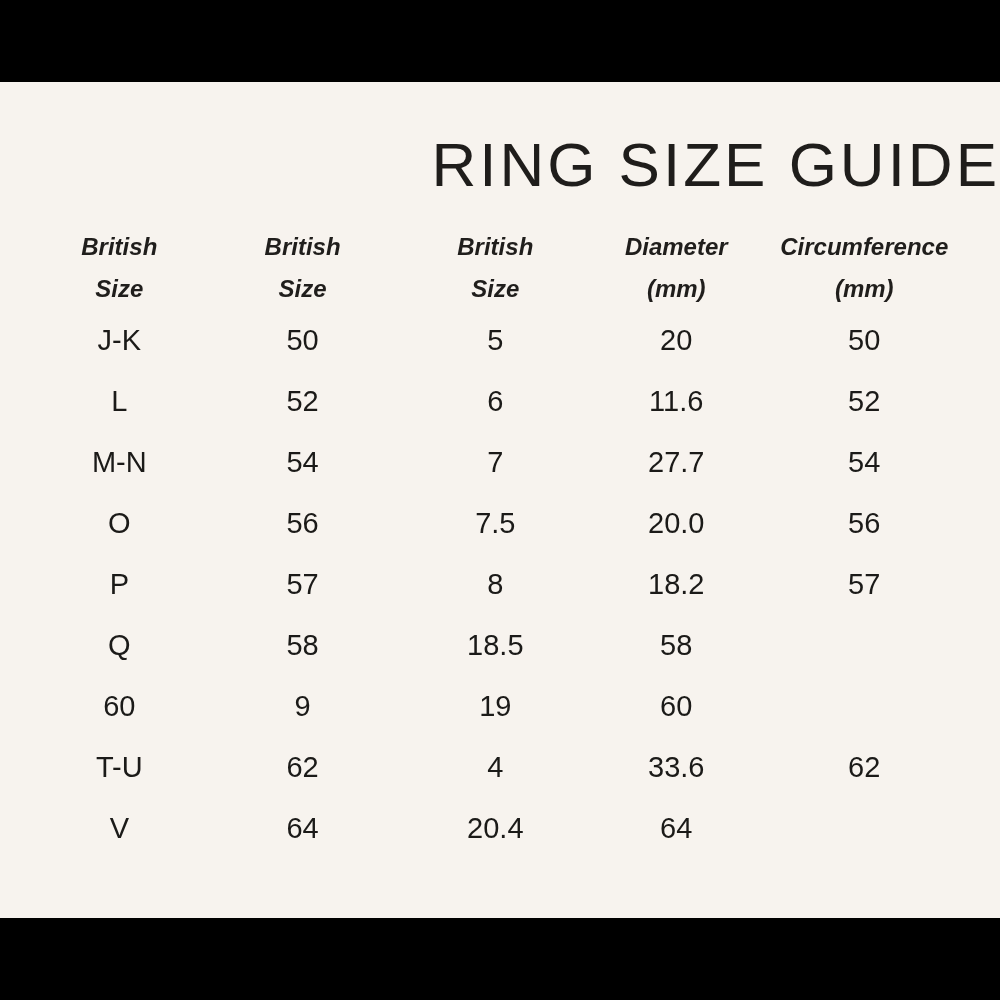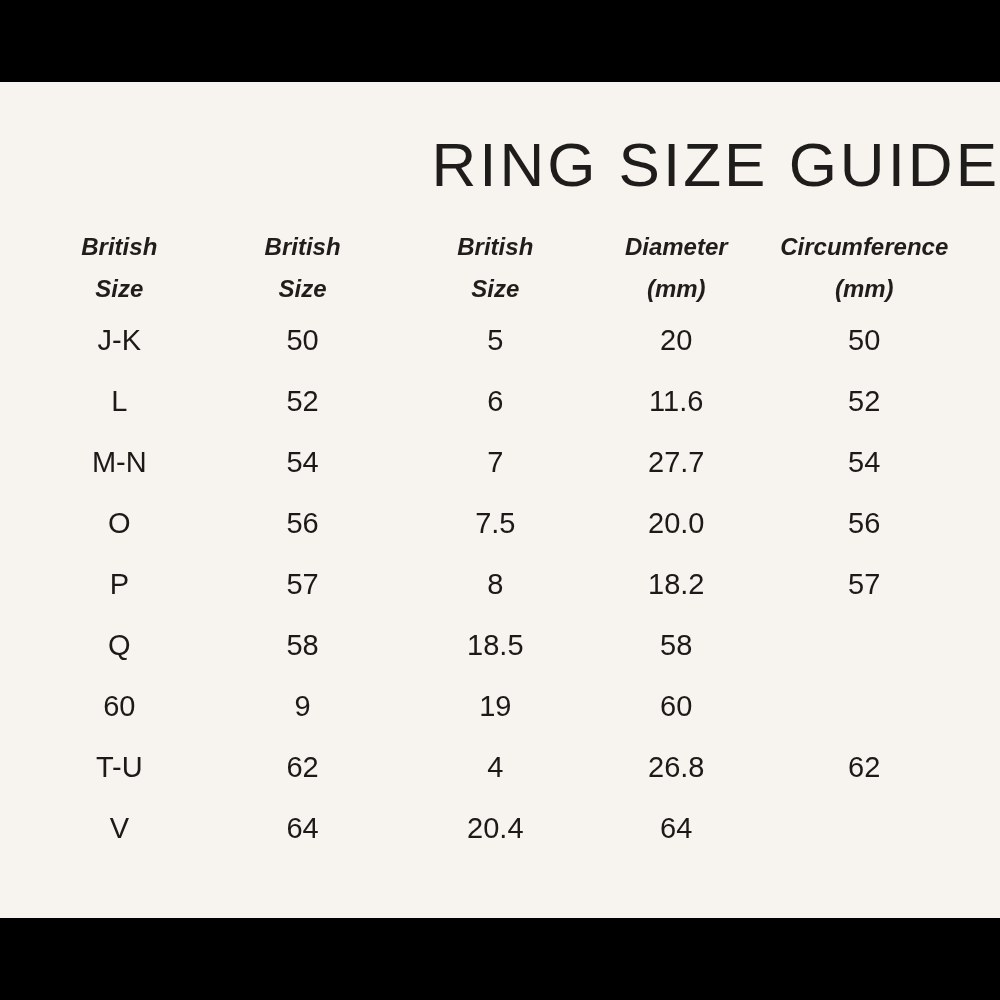--- a/index.html
+++ b/index.html
@@ -149,21 +149,21 @@
       <div class="cell">60</div>
       <div class="cell">9</div>
       <div class="cell">19</div>
       <div class="cell">60</div>
     </div>
 
     <div class="grid-row data-row">
       <div class="cell">T-U</div>
       <div class="cell">62</div>
       <div class="cell">4</div>
-      <div class="cell">26.8</div>
+      <div class="cell">33.6</div>
       <div class="cell">62</div>
     </div>
 
     <div class="grid-row data-row">
       <div class="cell">V</div>
       <div class="cell">64</div>
       <div class="cell">20.4</div>
       <div class="cell">64</div>
     </div>
 

